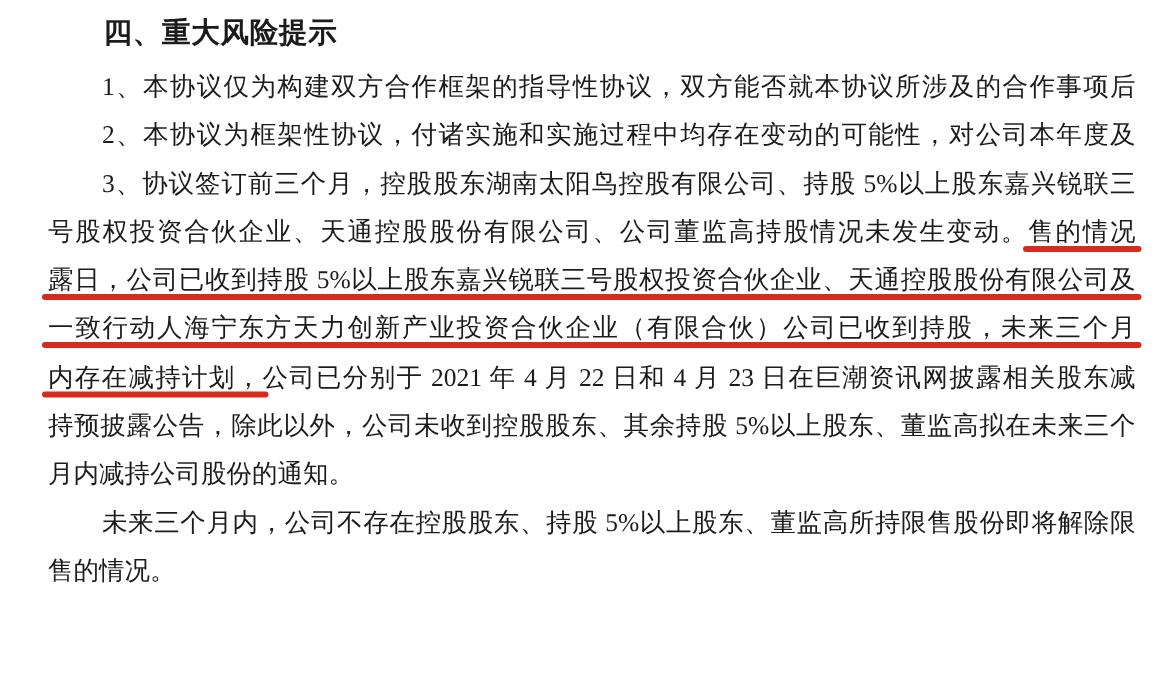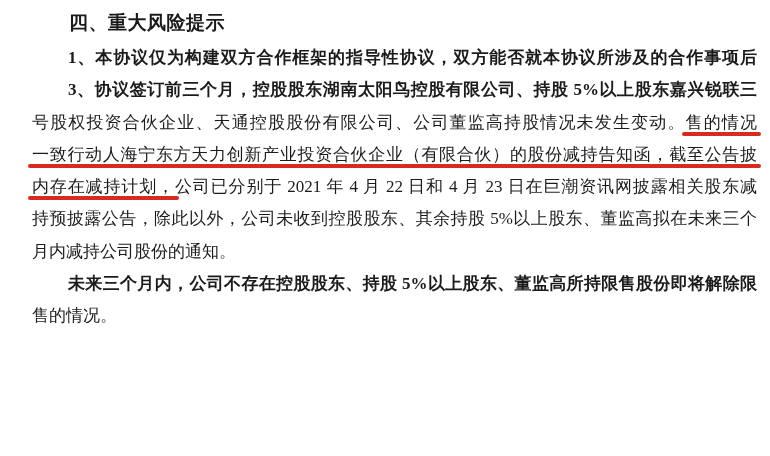--- a/index.html
+++ b/index.html
@@ -30,21 +30,21 @@
   .body-lines { margin-top:6px; }
   .line {
     line-height:32.3px;
     white-space:nowrap;
   }
   .fill {
     text-align:justify;
     text-align-last:justify;
     white-space:normal;
   }
-  .indent { text-indent:36px;font-weight:bold; }
+  .indent { text-indent:36px; }
   
   .u { position:relative; }
   .u::after {
     content:"";
     position:absolute;
     left:-4px; right:-4px; bottom:-4px;
     height:4px;
     background:var(--red);
     border-radius:2px;
   }
@@ -53,27 +53,29 @@
 <body>
 
 <div class="doc">
 
   <div class="heading">四、重大风险提示</div>
 
   <div class="body-lines">
 
     <div class="line fill indent">1、本协议仅为构建双方合作框架的指导性协议，双方能否就本协议所涉及的合作事项后</div>
 
+    <div class="line fill indent">2、本协议为框架性协议，付诸实施和实施过程中均存在变动的可能性，对公司本年度及</div>
 
     <div class="line fill indent">3、协议签订前三个月，控股股东湖南太阳鸟控股有限公司、持股 5%以上股东嘉兴锐联三</div>
 
     <div class="line fill"><span>号股权投资合伙企业、天通控股股份有限公司、公司董监高持股情况未发生变动。</span><span class="u">售的情况</span></div>
 
+    <div class="line fill"><span class="u">露日，公司已收到持股 5%以上股东嘉兴锐联三号股权投资合伙企业、天通控股股份有限公司及</span></div>
 
-    <div class="line fill"><span class="u">一致行动人海宁东方天力创新产业投资合伙企业（有限合伙）的股份减持告知函，截至公告披</span></div>
+    <div class="line fill"><span class="u">一致行动人海宁东方天力创新产业投资合伙企业（有限合伙）公司已收到持股，未来三个月</span></div>
 
     <div class="line fill"><span class="u">内存在减持计划，</span><span>公司已分别于 2021 年 4 月 22 日和 4 月 23 日在巨潮资讯网披露相关股东减</span></div>
 
     <div class="line fill">持预披露公告，除此以外，公司未收到控股股东、其余持股 5%以上股东、董监高拟在未来三个</div>
     <div class="line">月内减持公司股份的通知。</div>
 
     <div class="line fill indent">未来三个月内，公司不存在控股股东、持股 5%以上股东、董监高所持限售股份即将解除限</div>
     <div class="line">售的情况。</div>
 
   </div>

